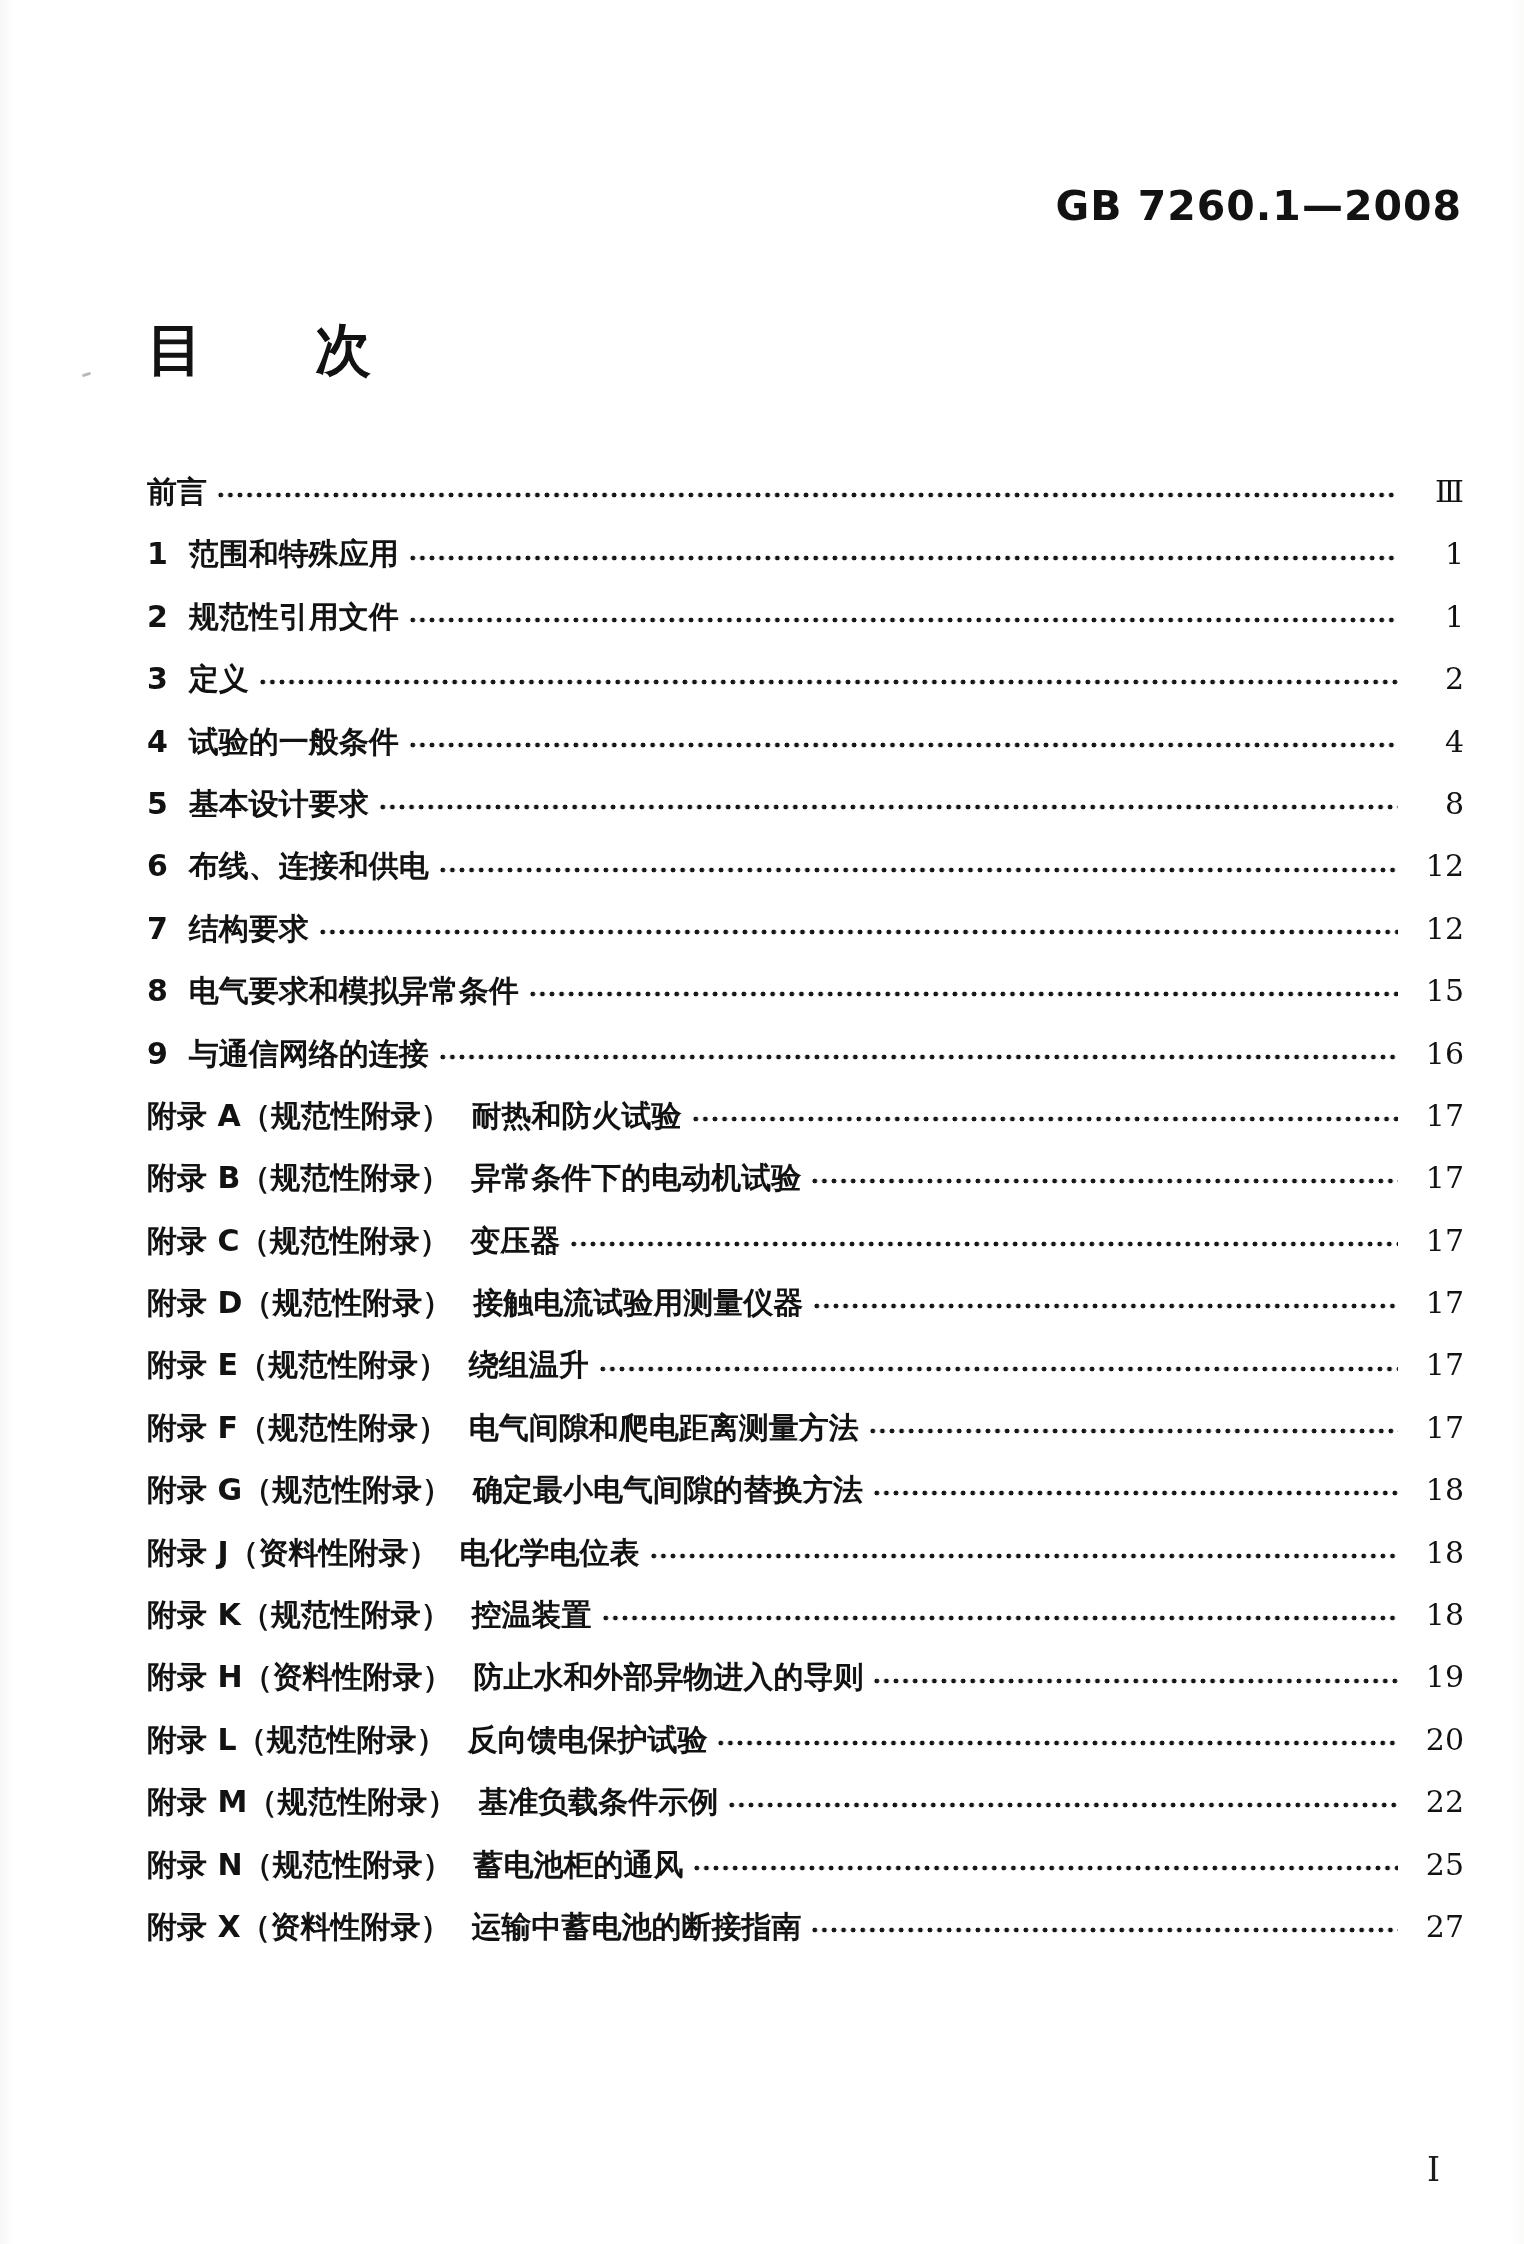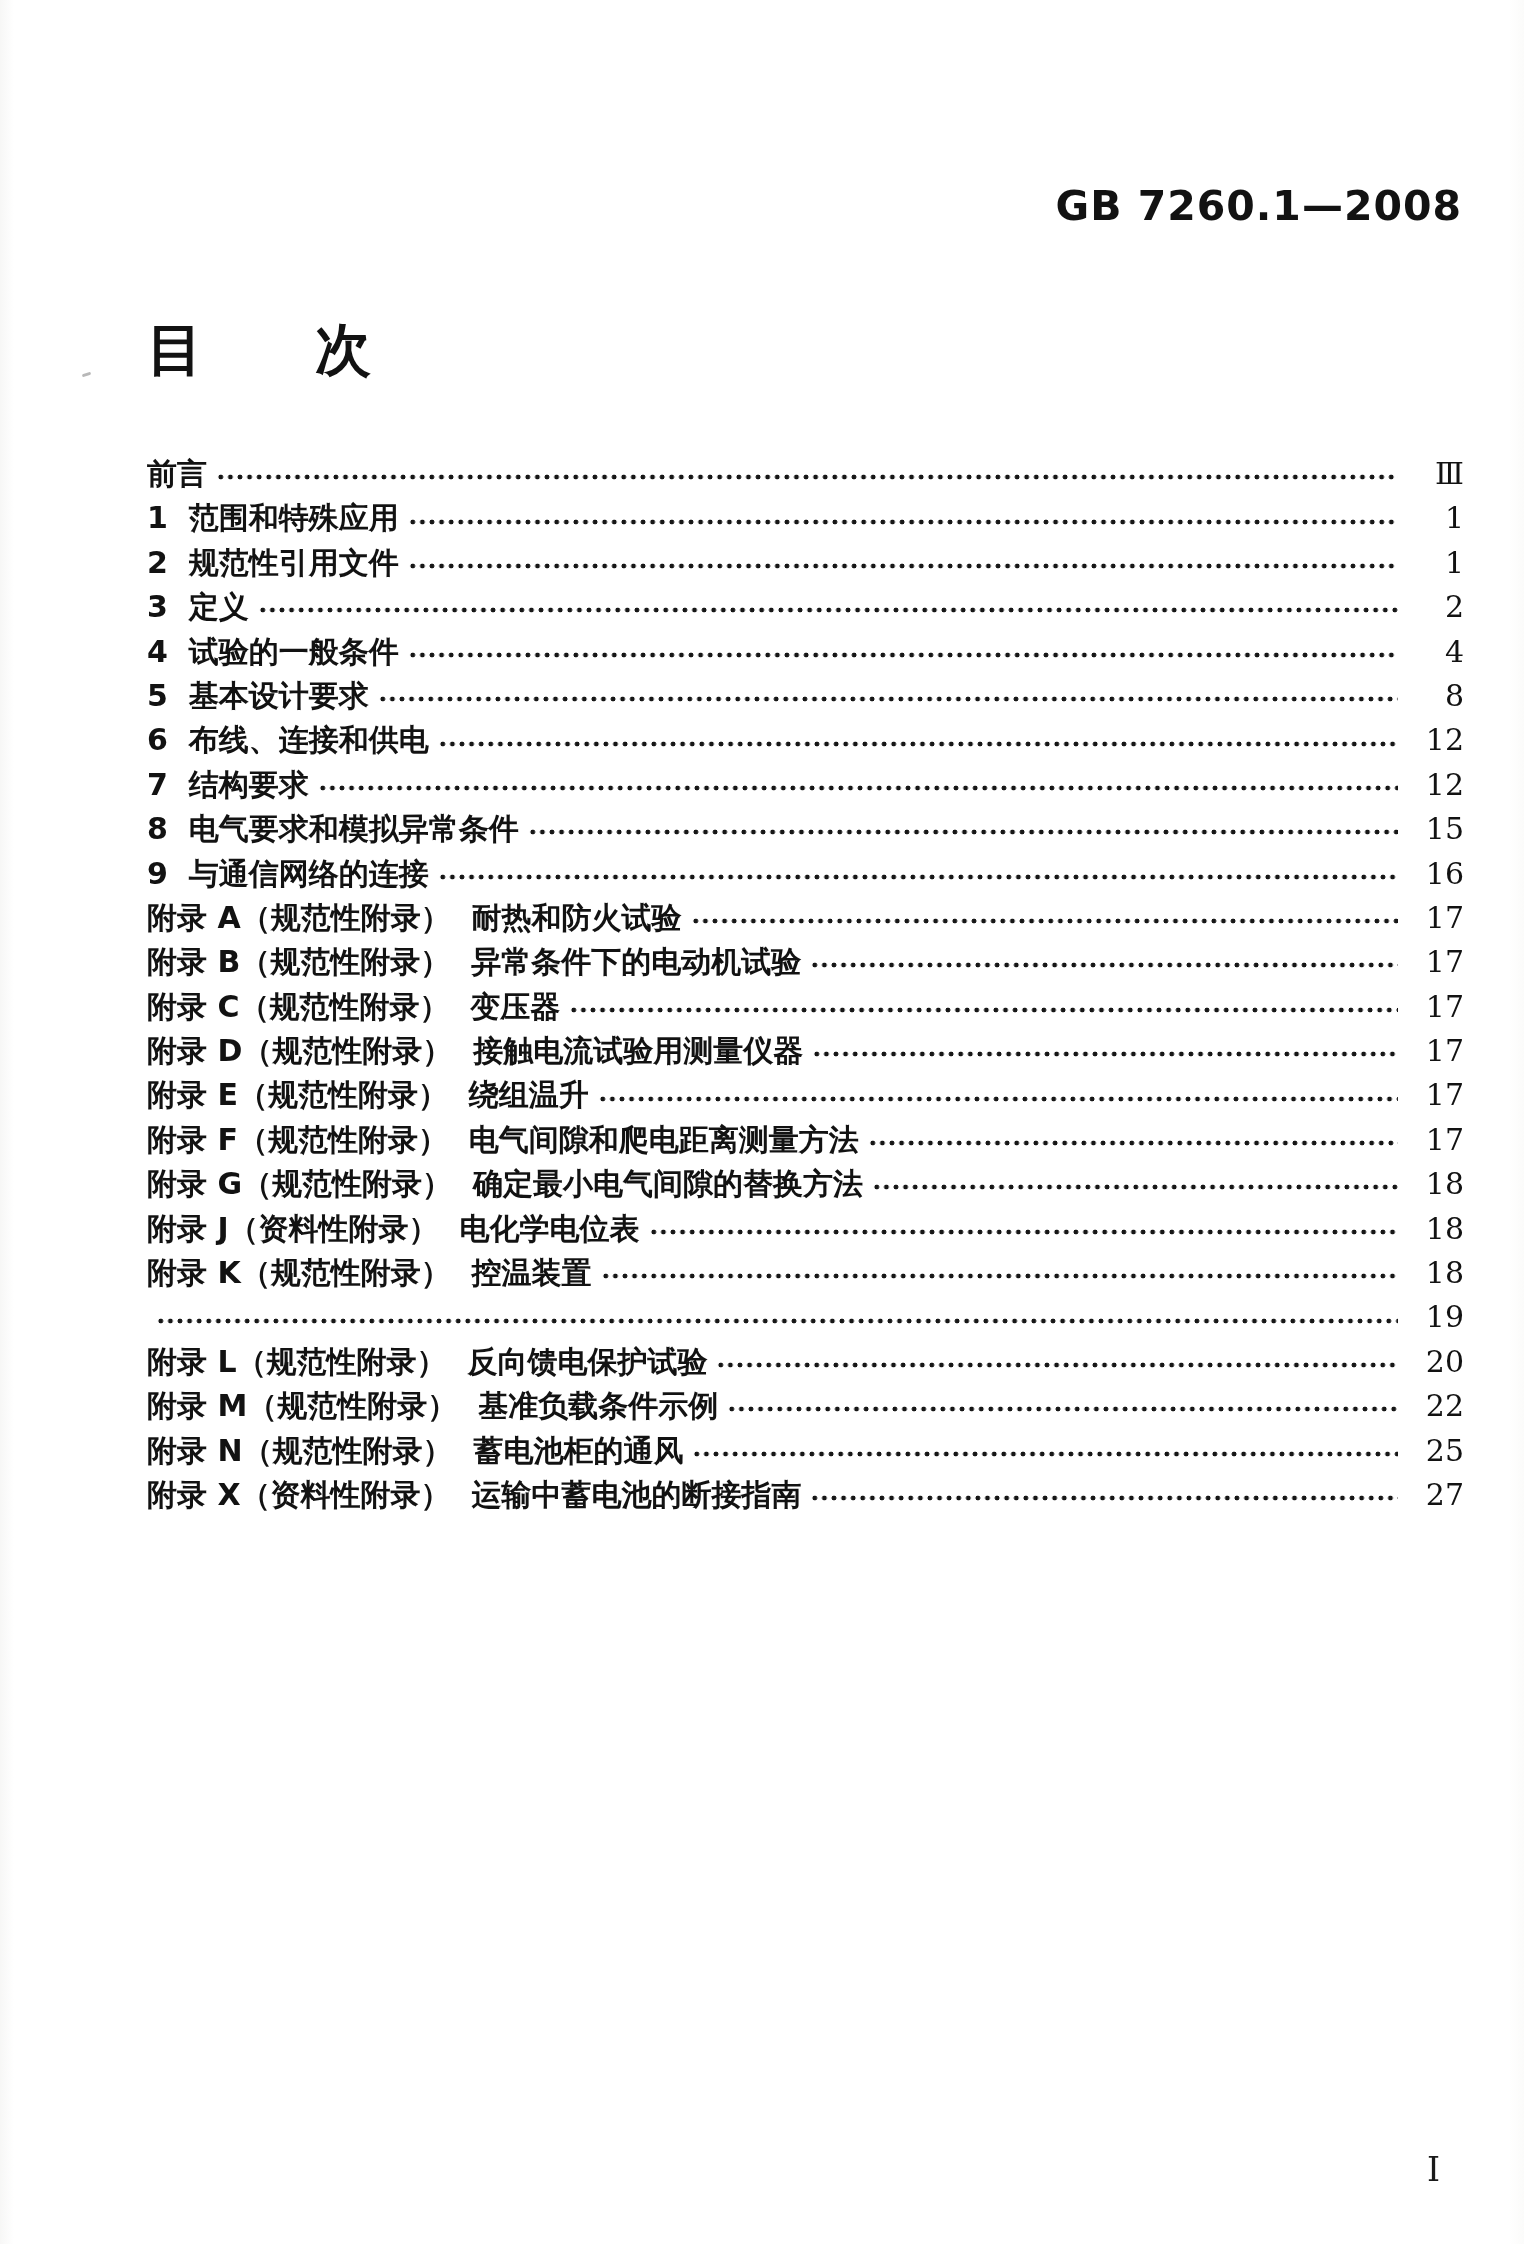--- a/index.html
+++ b/index.html
@@ -51,20 +51,21 @@
     left: 147px;
     right: 60px;
     top: 452px;
   }
   .toc-row {
     display: flex;
     align-items: flex-end;
     height: 44.4px;
     font-size: 30px;
     line-height: 44.4px;
+    margin-top: 18px;
   }
   .toc-label {
     font-weight: 600;
     white-space: pre;
     flex: 0 0 auto;
   }
   .toc-leader {
     flex: 1 1 auto;
     align-self: center;
     height: 10px;
@@ -192,20 +193,21 @@
         <span class="toc-label">附录 J（资料性附录）  电化学电位表</span>
         <span class="toc-leader"></span>
         <span class="toc-page">18</span>
       </div>
       <div class="toc-row">
         <span class="toc-label">附录 K（规范性附录）  控温装置</span>
         <span class="toc-leader"></span>
         <span class="toc-page">18</span>
       </div>
       <div class="toc-row">
+        <span class="toc-label">附录 H（资料性附录）  防止水和外部异物进入的导则</span>
         <span class="toc-leader"></span>
         <span class="toc-page">19</span>
       </div>
       <div class="toc-row">
         <span class="toc-label">附录 L（规范性附录）  反向馈电保护试验</span>
         <span class="toc-leader"></span>
         <span class="toc-page">20</span>
       </div>
       <div class="toc-row">
         <span class="toc-label">附录 M（规范性附录）  基准负载条件示例</span>

